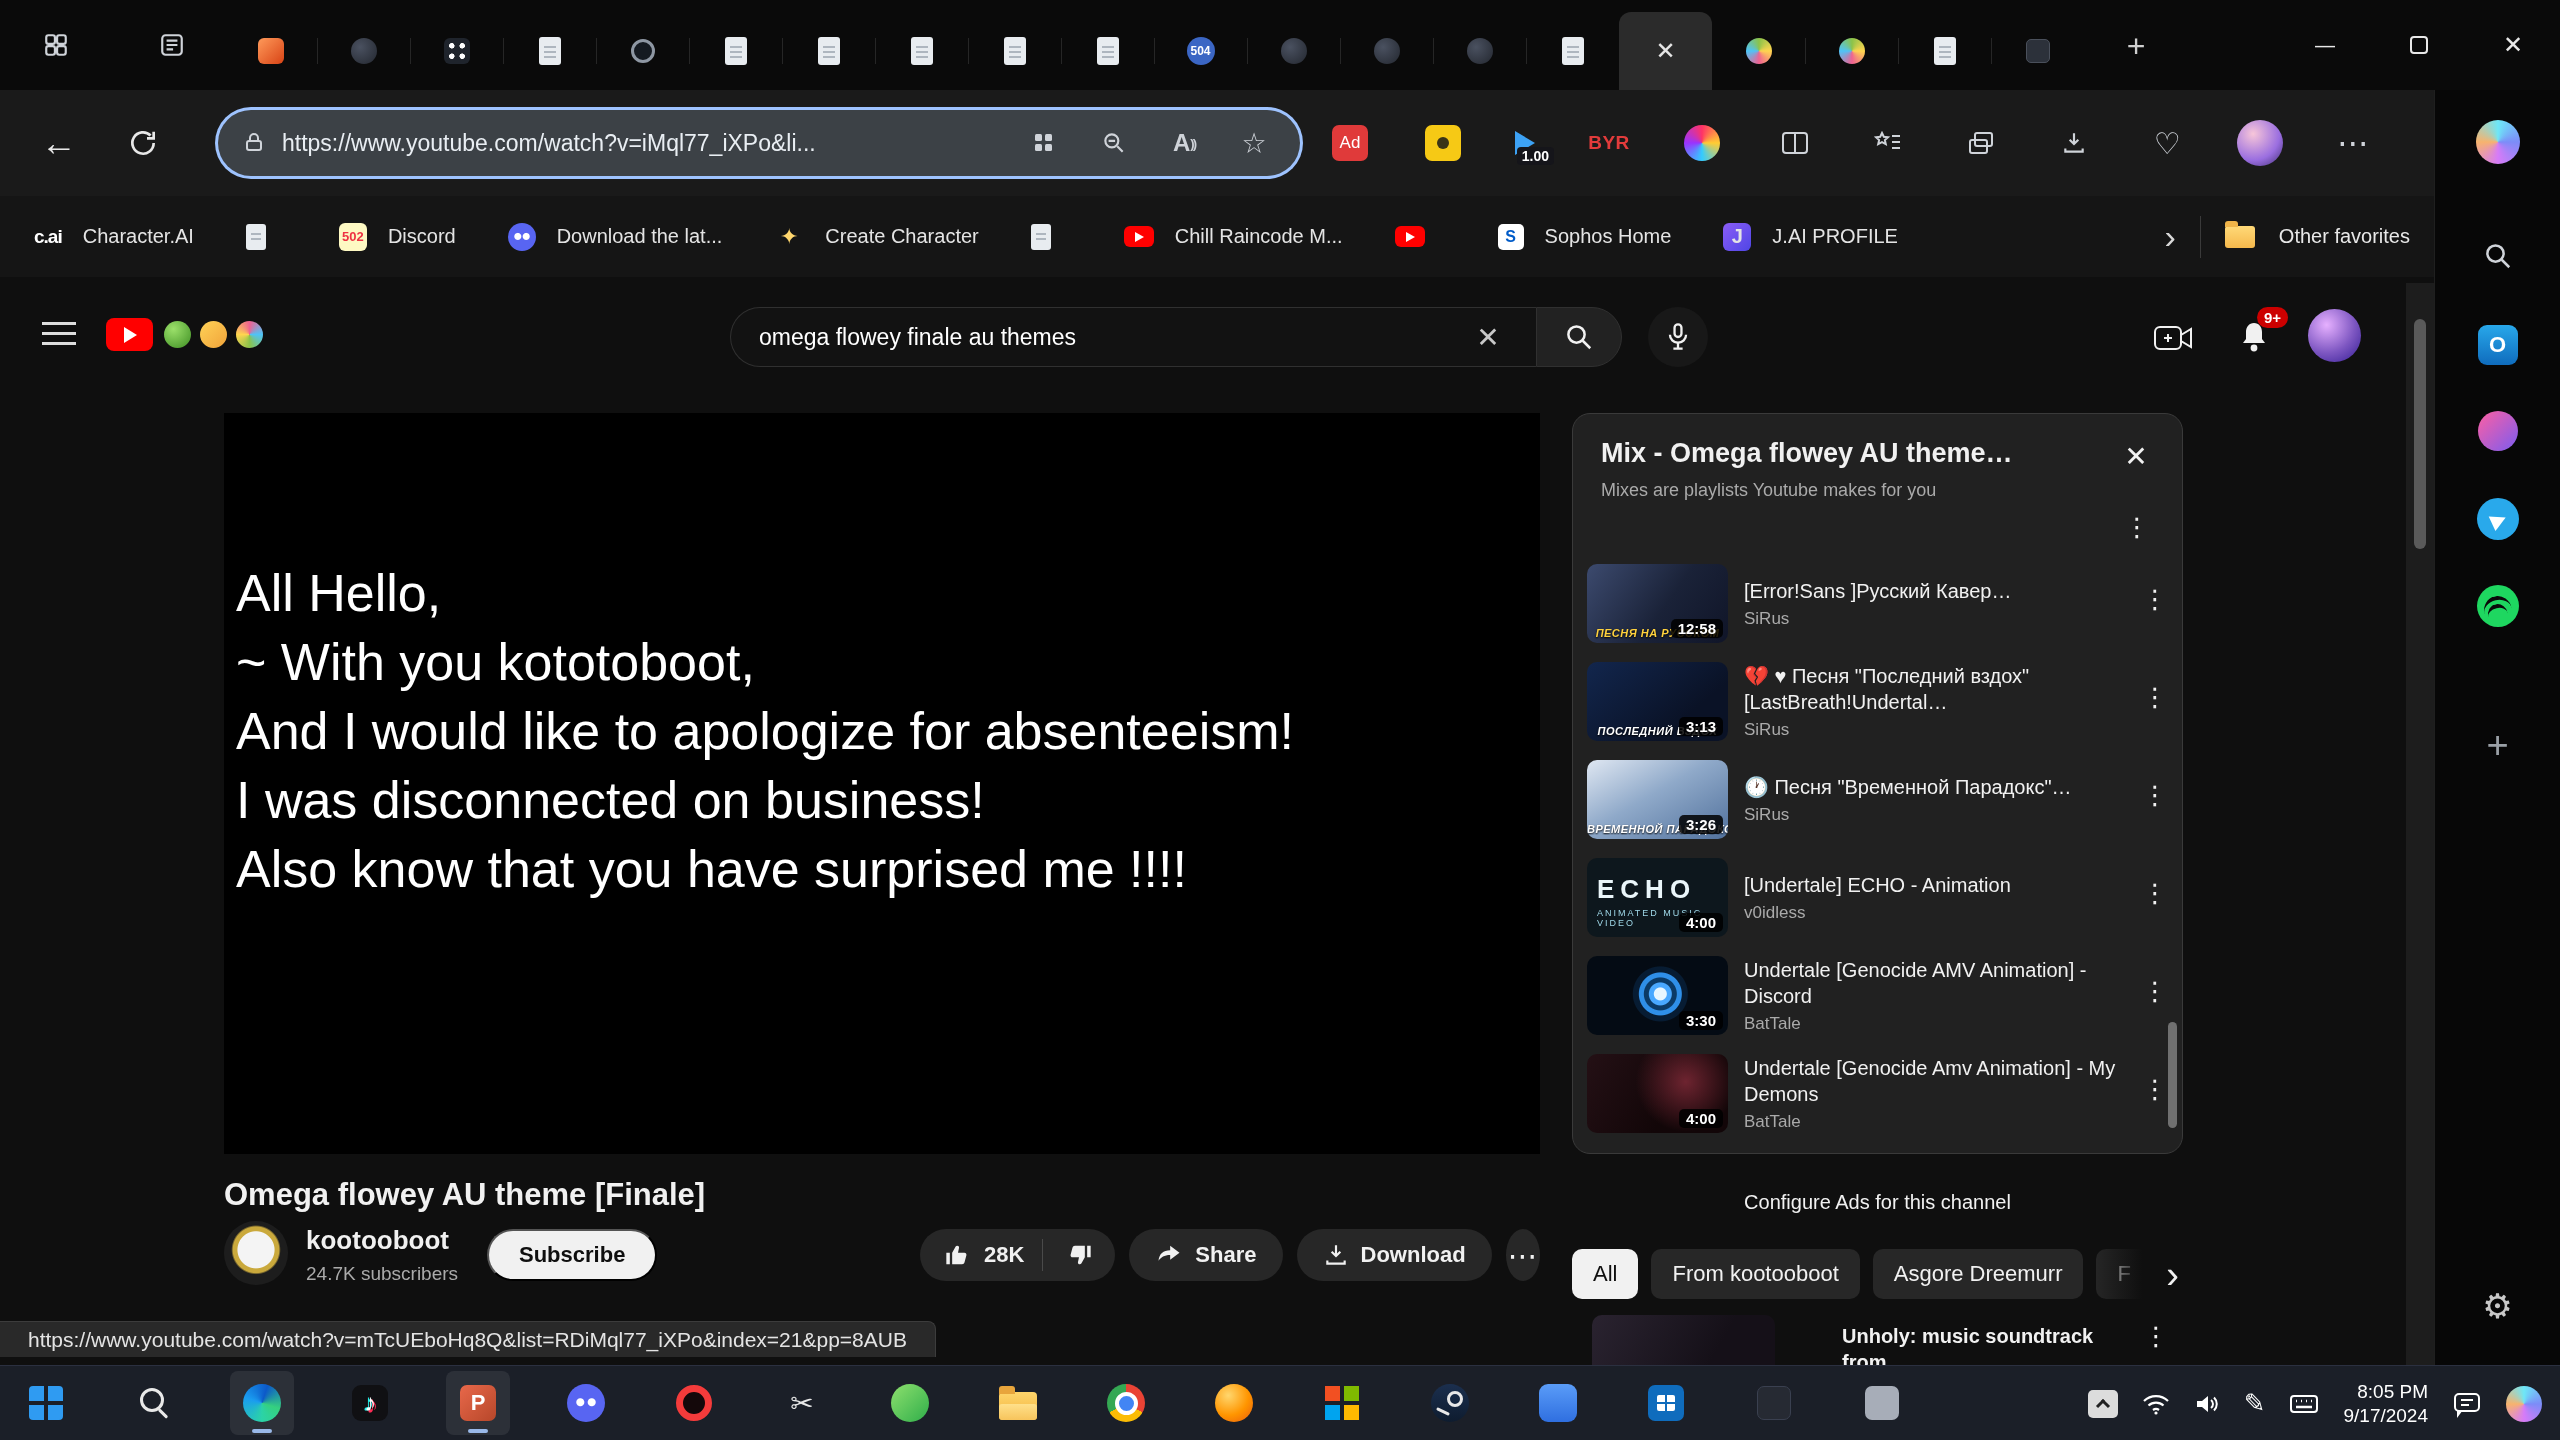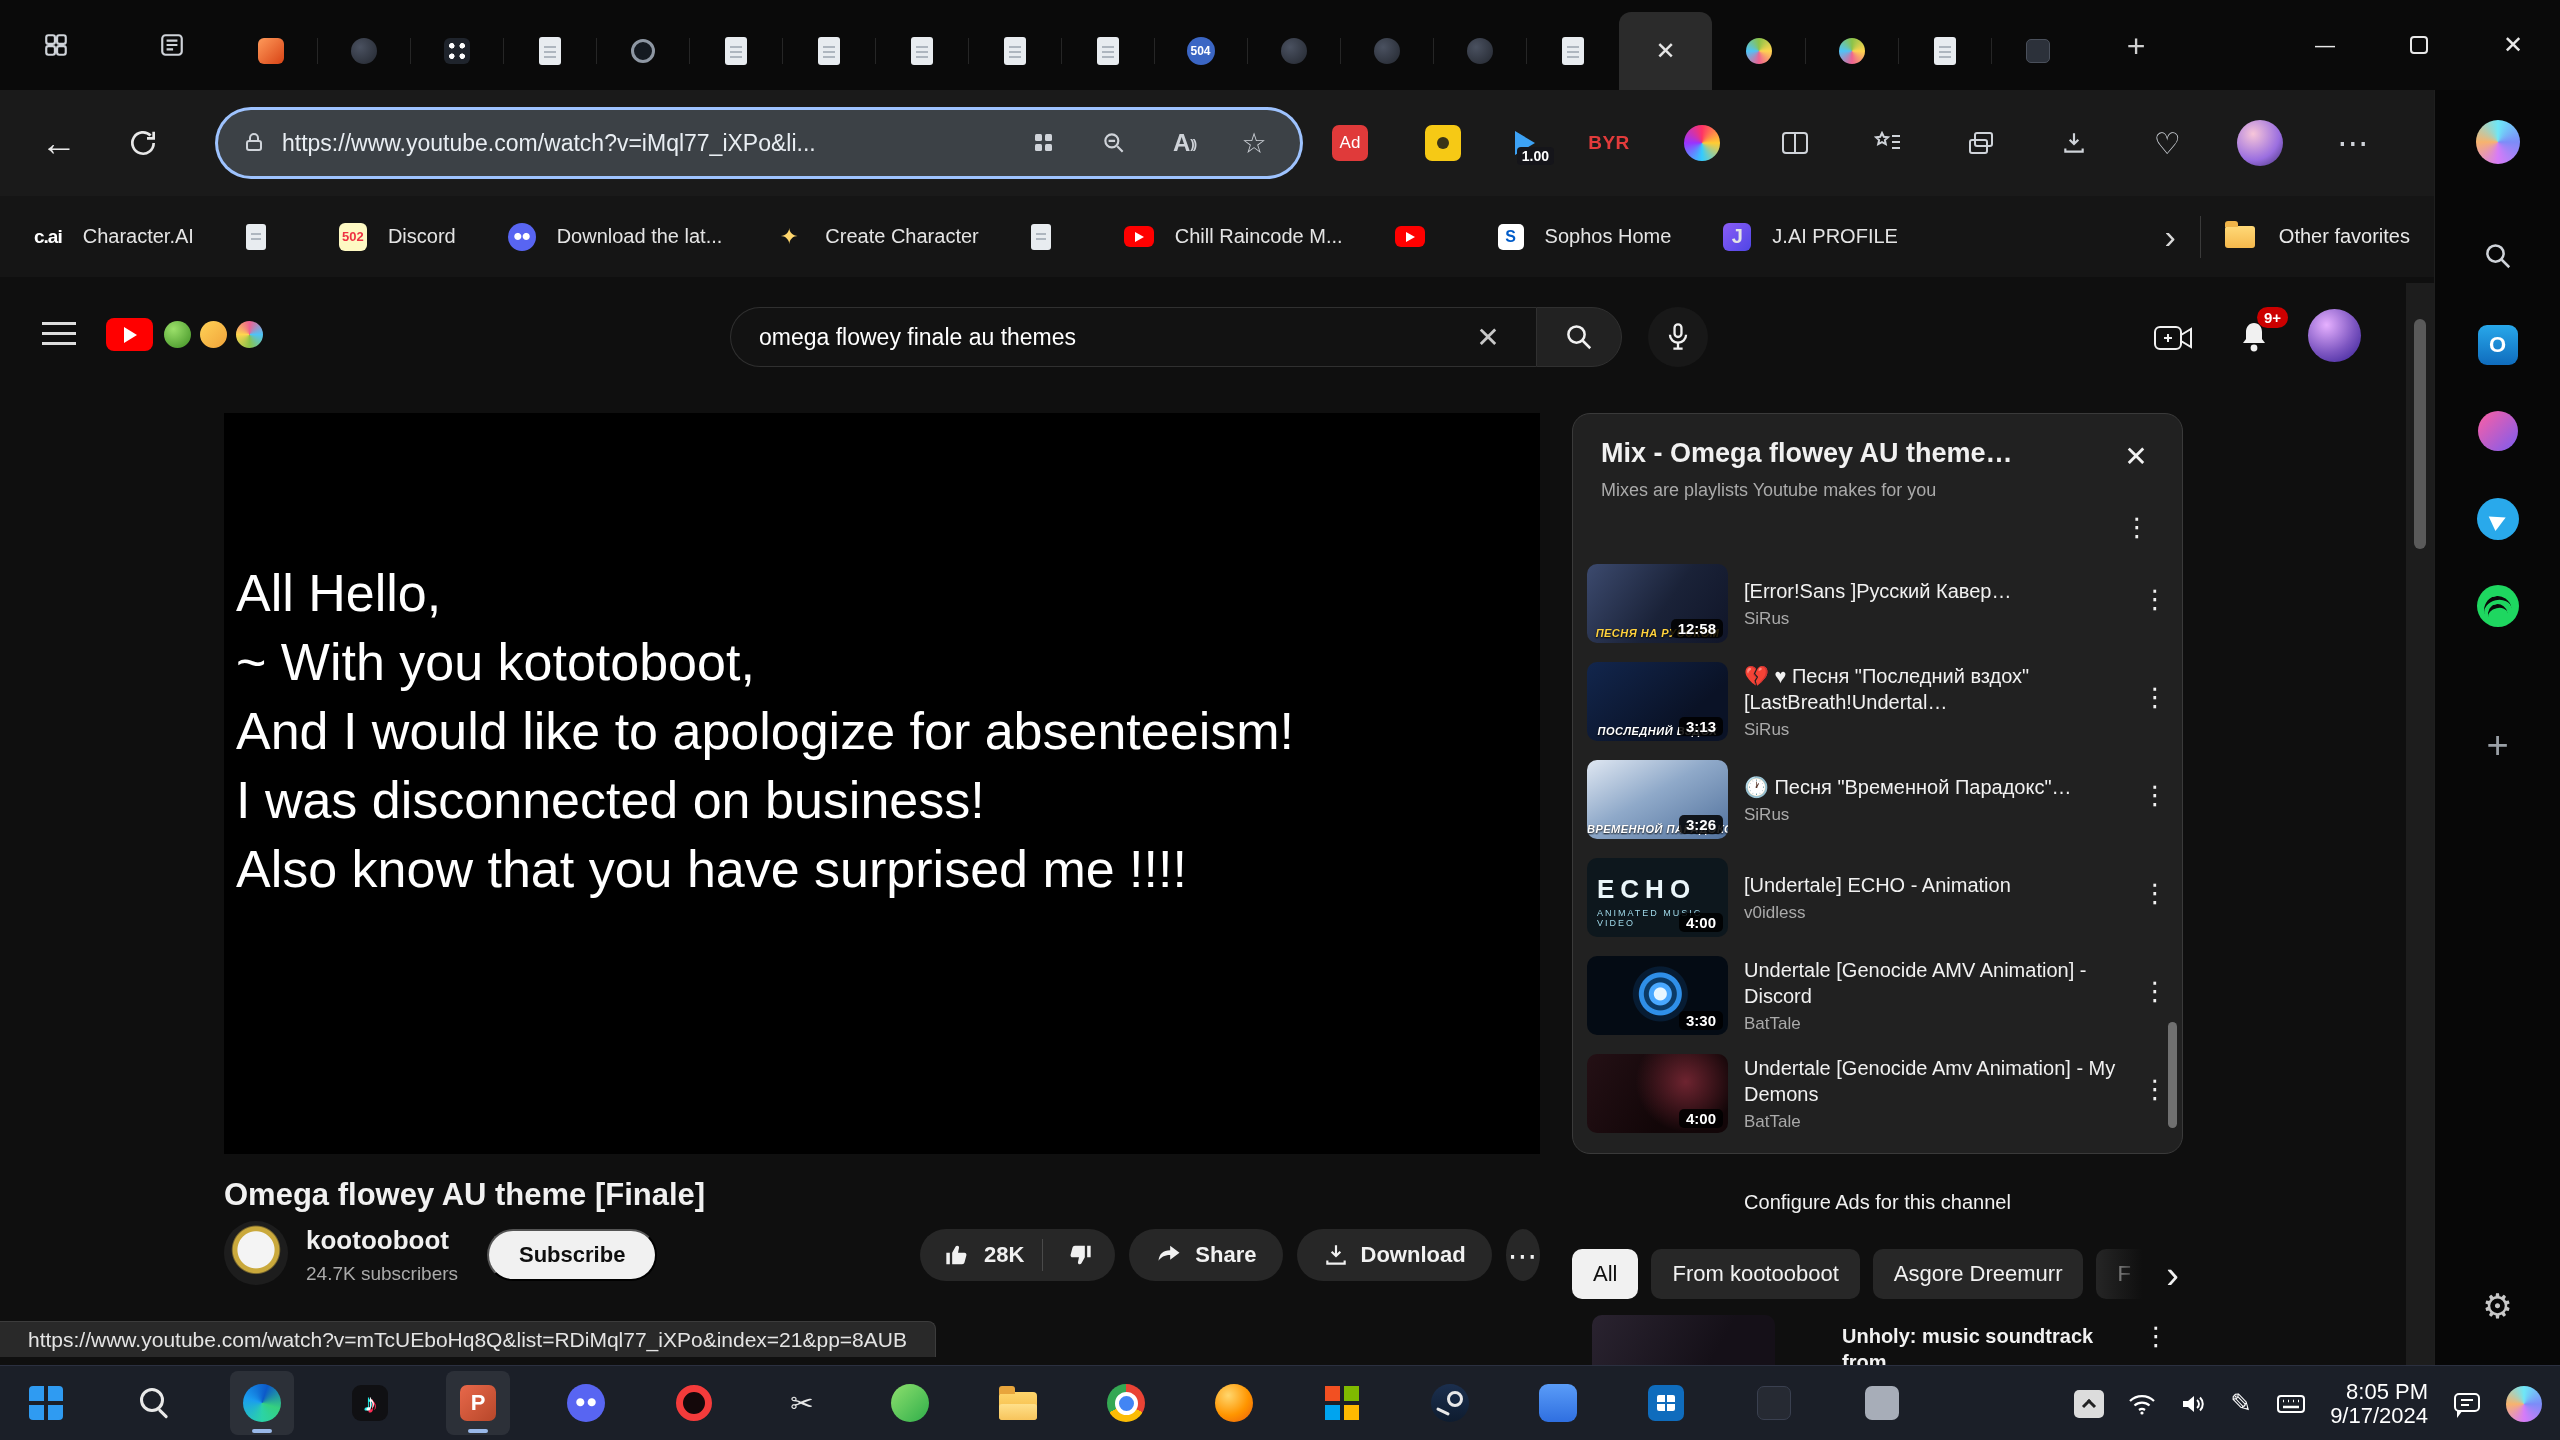--- a/index.html
+++ b/index.html
@@ -236,21 +236,21 @@
   .tb-item[data-icon="store"] .tb-g{width:36px;height:36px;border-radius:7px;background:#0f6cbd}
   .tb-item[data-icon="store"] .tb-g::before{content:"";width:18px;height:16px;background:#fff;border-radius:2px;
     background-image:linear-gradient(#0f6cbd,#0f6cbd),linear-gradient(#0f6cbd,#0f6cbd);background-size:2px 100%,100% 2px;background-position:center;background-repeat:no-repeat}
   .tb-item[data-icon="dark"] .tb-g{width:34px;height:34px;border-radius:7px;background:#262a33;border:1px solid #3a4050}
   .tb-item[data-icon="gray"] .tb-g{width:34px;height:34px;border-radius:7px;background:#a7adb8}
   .tray{position:absolute;right:0;top:0;height:75px;display:flex;align-items:center;gap:24px;padding-right:18px}
   .tray-chev{width:30px;height:28px;background:#dcdcdc;border-radius:5px;display:flex;align-items:center;justify-content:center}
   .tray-chev i{display:block;width:10px;height:10px;border-left:3px solid #222;border-top:3px solid #222;transform:rotate(45deg);margin-top:5px}
   .tray-ic{display:flex;align-items:center;justify-content:center}
   .g-pen::before{content:"✎";font-size:26px;color:#fff}
-  .clock{text-align:right;color:#fff;font-size:22px;line-height:24px}
+  .clock{text-align:right;color:#fff;font-size:19px;line-height:24px}
 </style>
 </head>
 <body>
 
 <div class="screen">
 
   <header class="tabstrip">
     <div class="ts-icons">
       <div class="ts-btn">
         <svg width="26" height="26" viewBox="0 0 24 24" fill="none" stroke="#cfd3d9" stroke-width="2">

